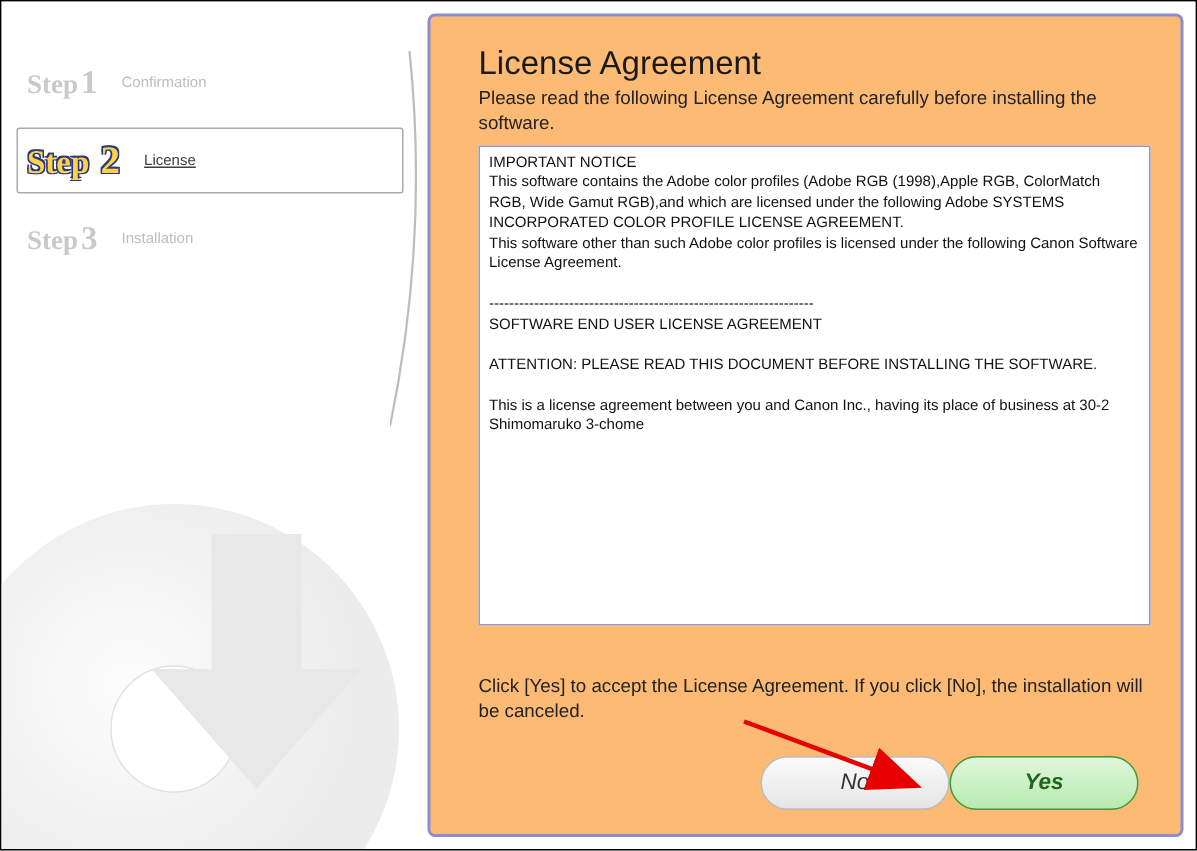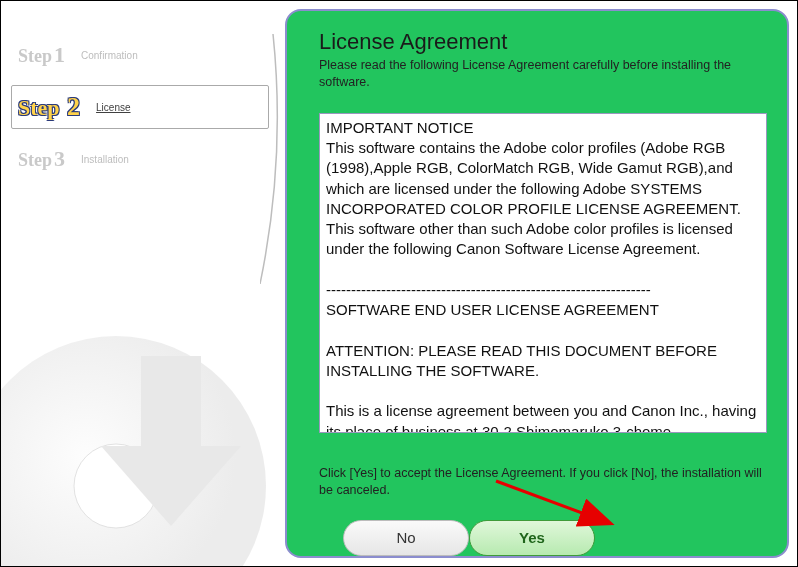--- a/index.html
+++ b/index.html
@@ -81,60 +81,61 @@
   height: 250px;
   pointer-events: none;
 }
 .main-panel {
   position: absolute;
   left: 284px;
   top: 8px;
   right: 8px;
   bottom: 8px;
   border: 2px solid #8b8dce;
-  border-radius: 16px;
-  background: #22c55e;
+  border-radius: 5px;
+  background: #fdba74;
   padding: 18px 20px 16px 32px;
 }
 .title {
   font-family: Verdana, sans-serif;
   font-size: 22px;
   color: #1a1a1a;
   margin-bottom: 2px;
 }
 .subtitle {
   font-size: 12.5px;
   color: #222;
   line-height: 1.35;
-  margin-bottom: 22px;
+  margin-bottom: 6px;
 }
 .license-box {
   width: 100%;
   height: 320px;
   border: 1.5px solid #9a97bf;
   background: #fff;
-  font-size: 15px;
+  font-size: 10px;
   font-family: Verdana, sans-serif;
   color: #111;
   padding: 4px 6px;
   overflow-y: scroll;
   white-space: pre-wrap;
   line-height: 1.35;
 }
 .instruction {
   font-size: 12.5px;
   color: #222;
   margin-top: 32px;
   line-height: 1.4;
 }
 .button-row {
   display: flex;
-  justify-content: flex-start;
+  justify-content: flex-end;
   margin-top: 20px;
   padding: 0 4px;
+  font-style: italic;
 }
 .btn {
   width: 126px;
   height: 36px;
   border-radius: 18px;
   font-size: 15px;
   cursor: pointer;
   display: flex;
   align-items: center;
   justify-content: center;

